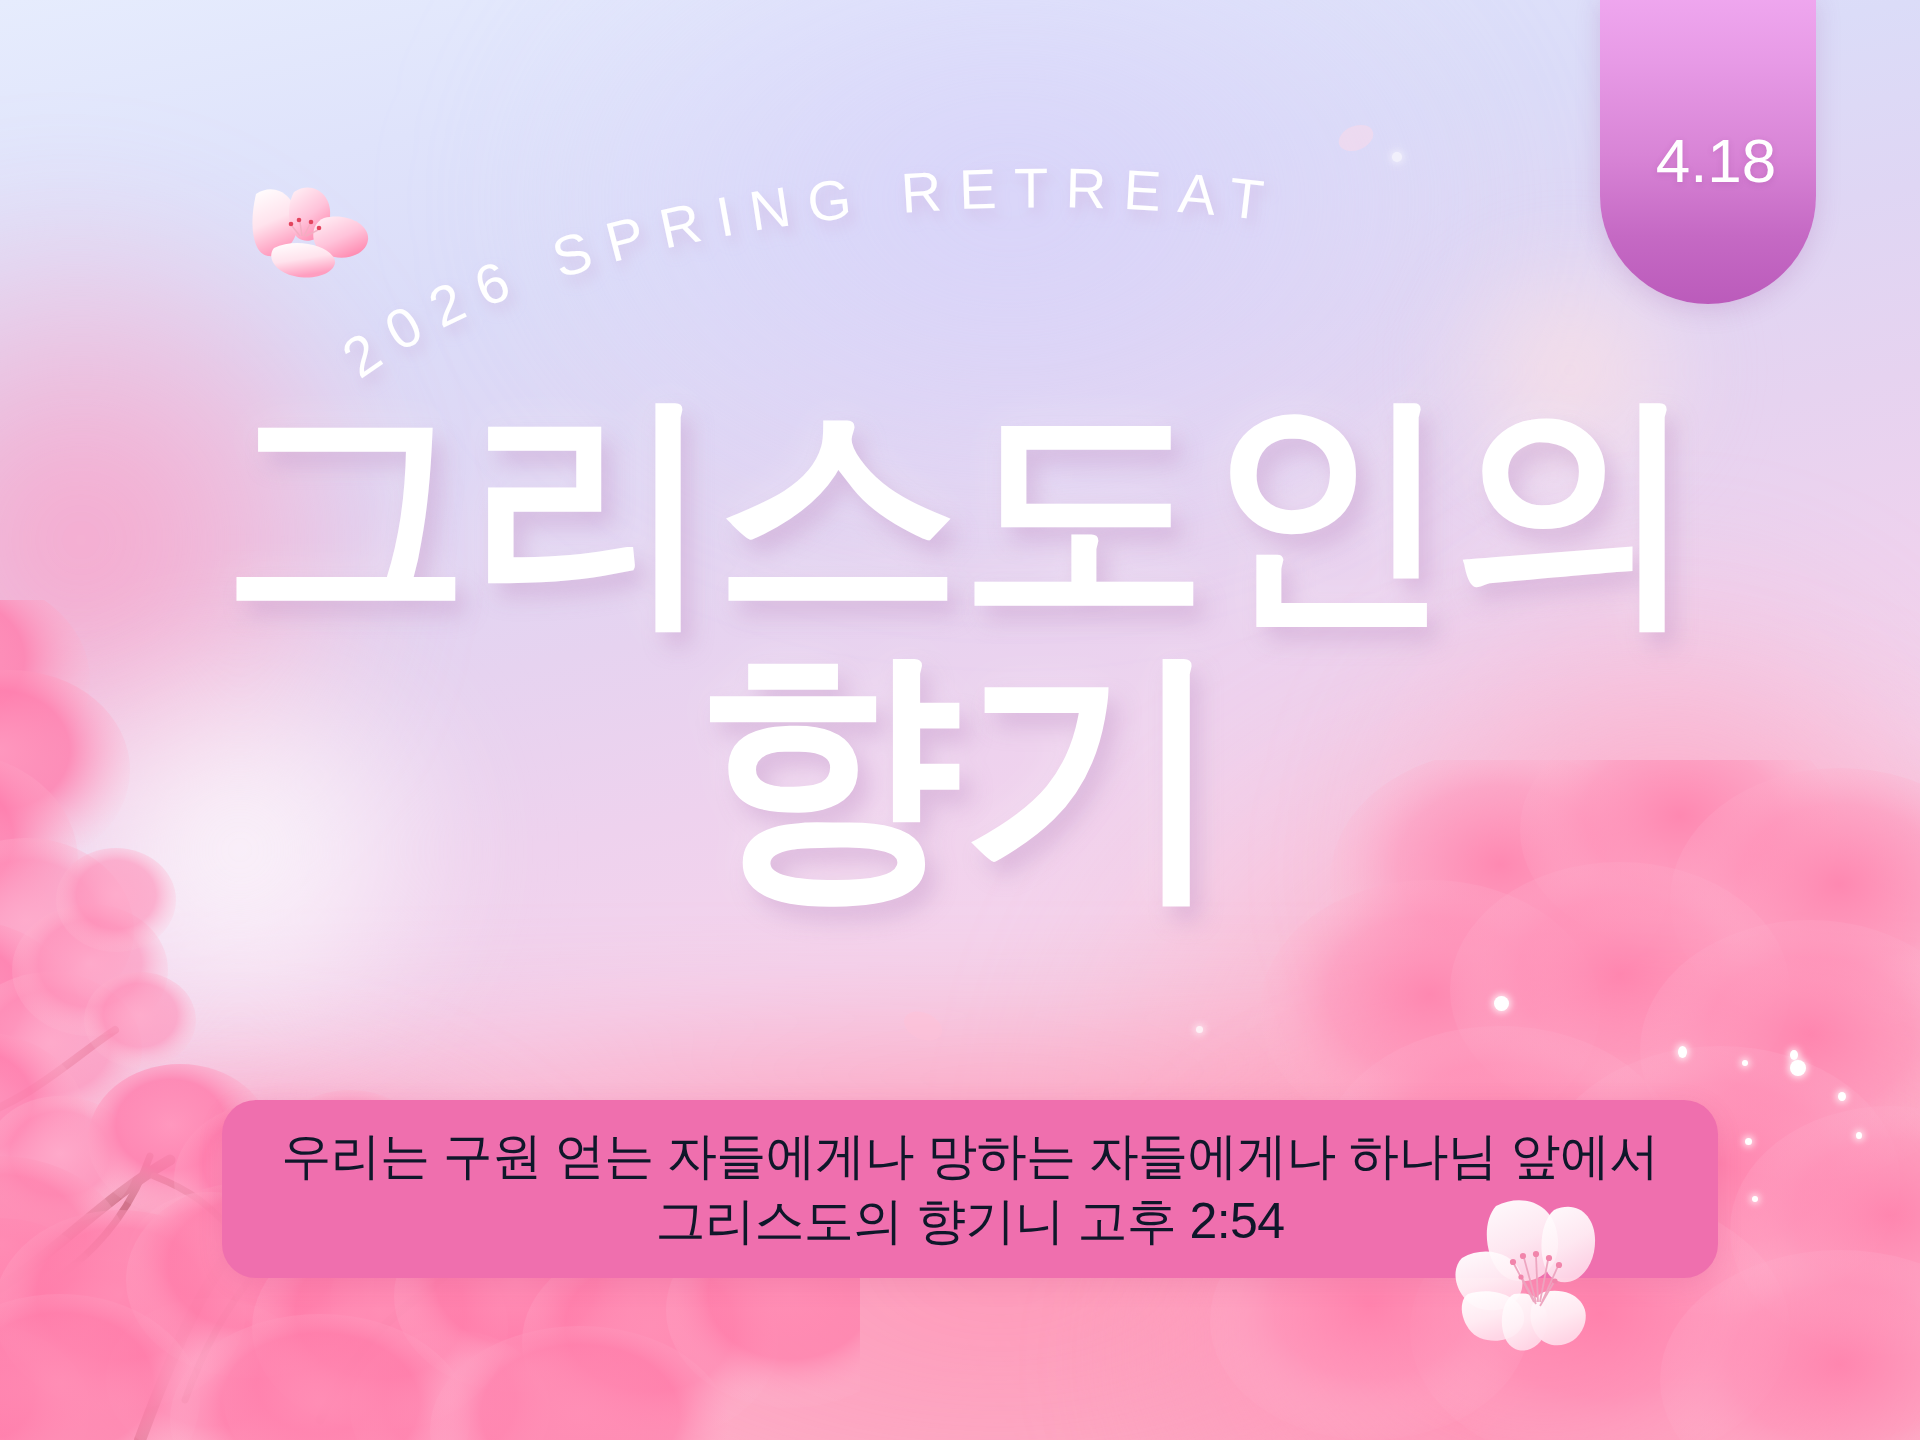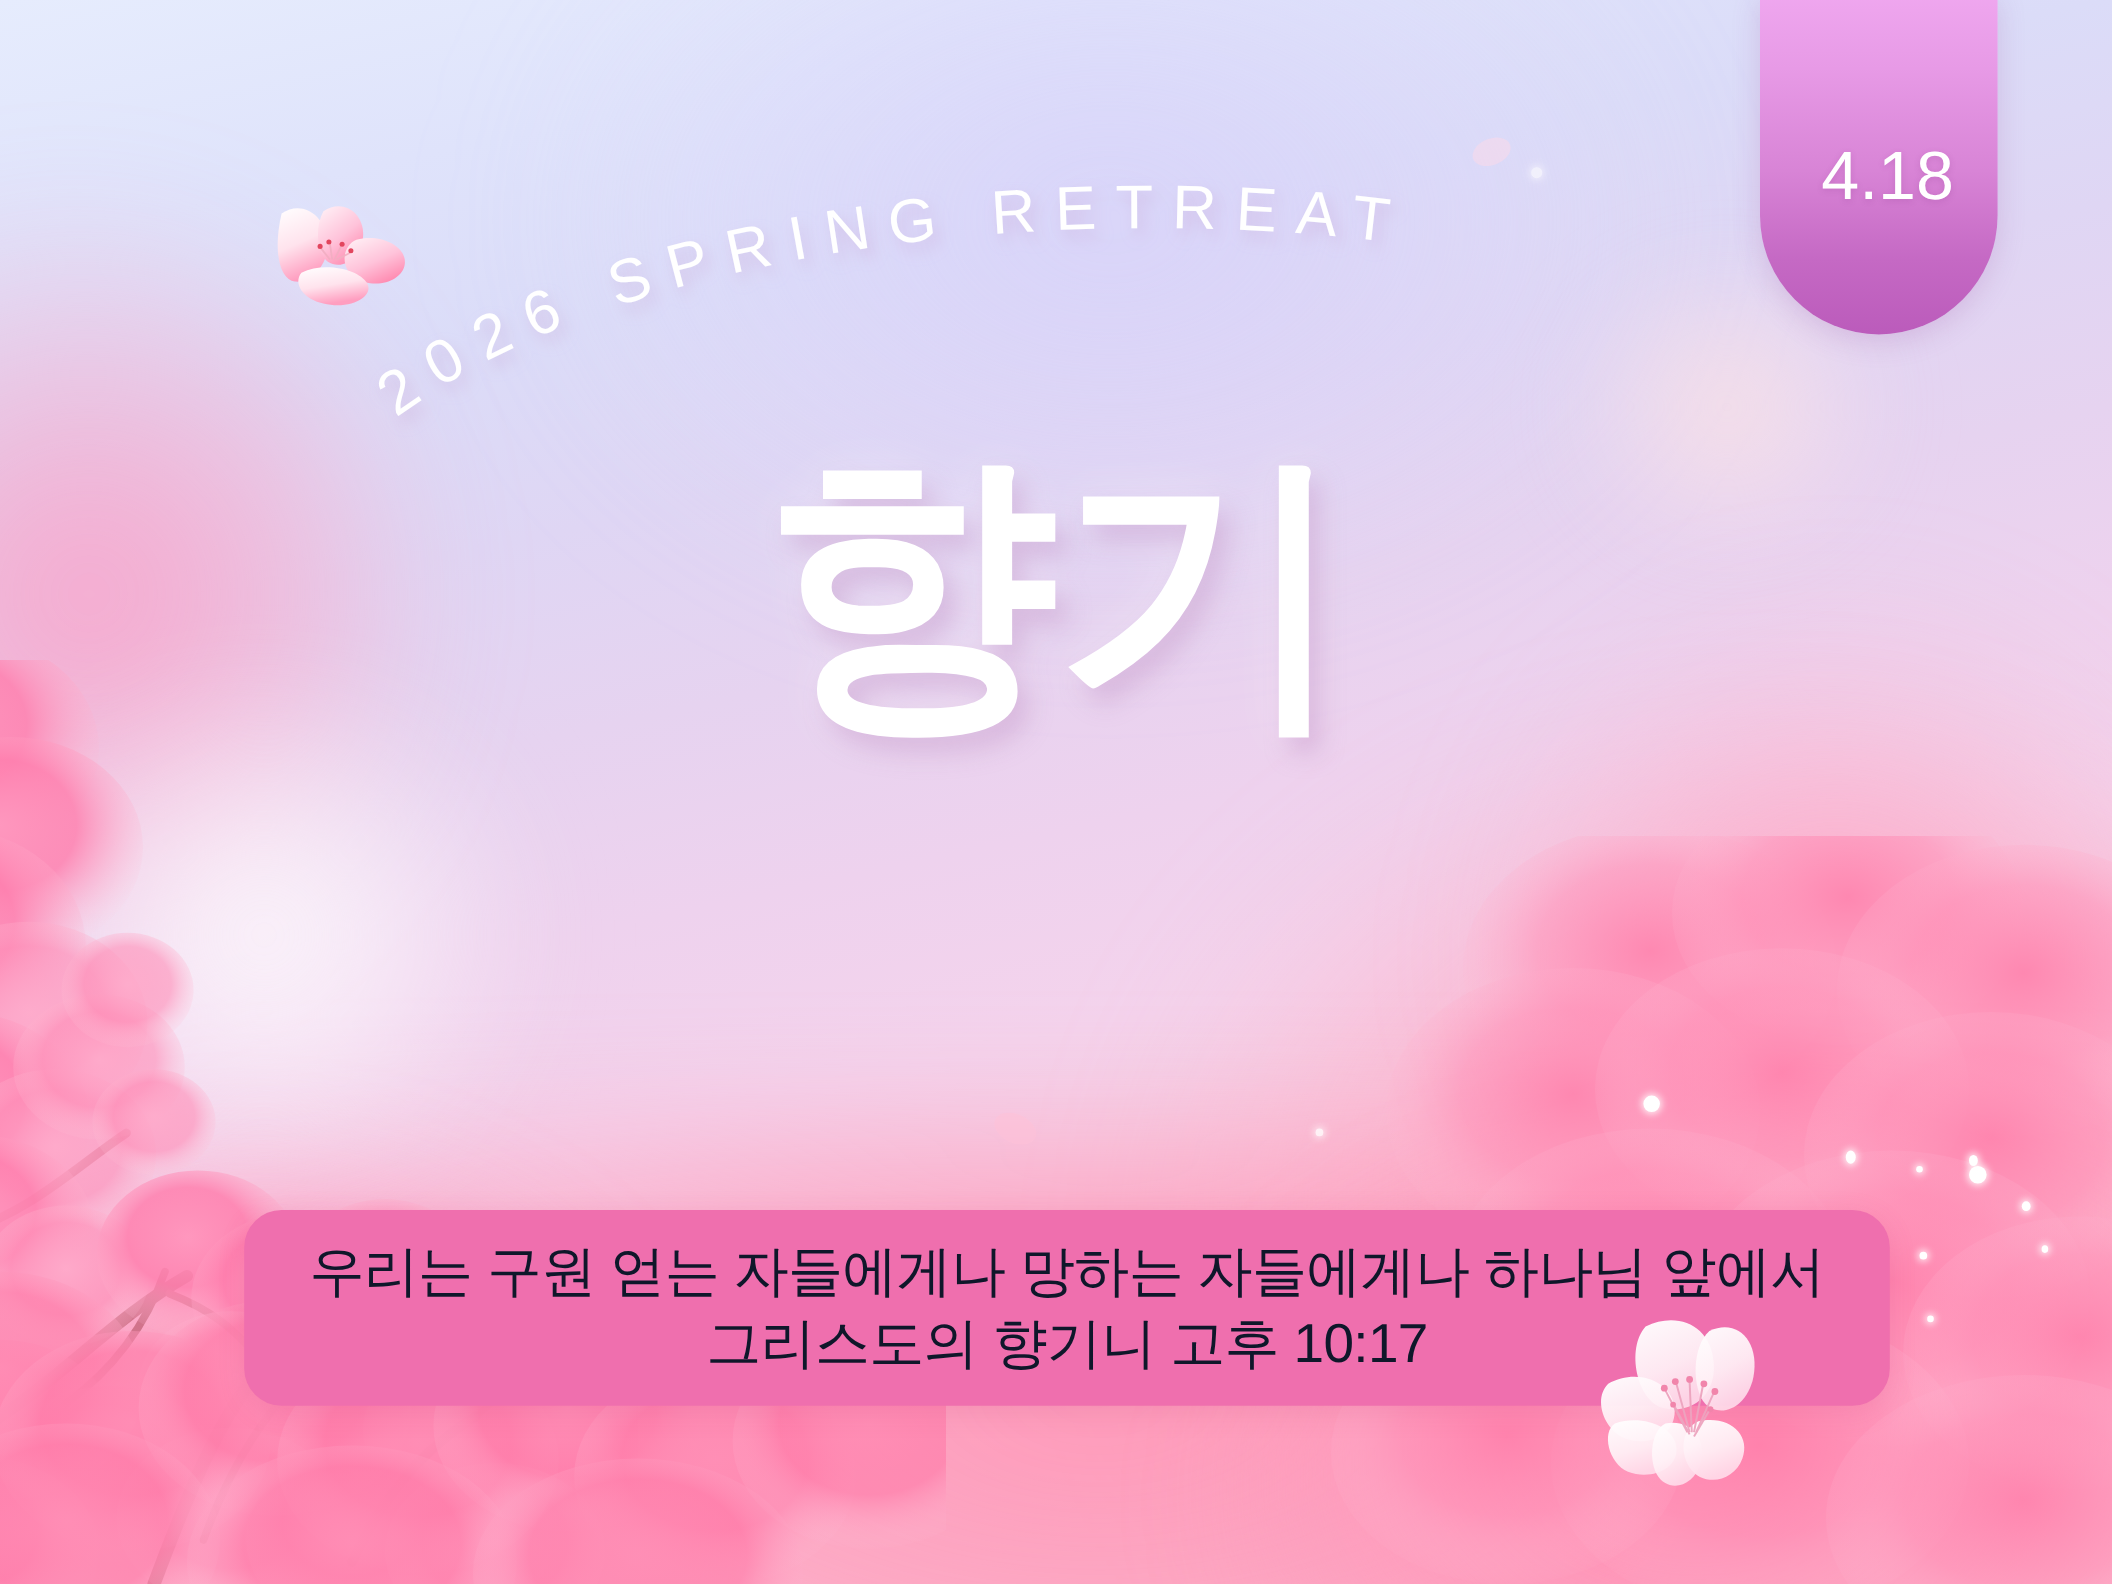--- a/index.html
+++ b/index.html
@@ -418,26 +418,27 @@
           <feDropShadow dx="5" dy="7" stdDeviation="7" flood-color="#c79ccd" flood-opacity=".42"></feDropShadow>
         </filter>
       </defs>
       <text class="arc-text" filter="url(#kickSh)">
         <textPath href="#kickerArc" startOffset="1%">2026 SPRING RETREAT</textPath>
       </text>
     </svg>
   </div>
 
   <div class="title-block">
+    <div class="title-line first">그리스도인의</div>
     <div class="title-line second">향기</div>
   </div>
 
   <div class="verse-banner">
     <div class="verse-line">우리는 구원 얻는 자들에게나 망하는 자들에게나 하나님 앞에서</div>
-    <div class="verse-line">그리스도의 향기니 고후 10:17</div>
+    <div class="verse-line">그리스도의 향기니 고후 2:54</div>
   </div>
 
   <div class="banner-flower">
     <svg viewBox="0 0 200 180" xmlns="http://www.w3.org/2000/svg">
       <defs>
         <linearGradient id="bfg" x1="0" y1="0" x2="0.4" y2="1">
           <stop offset="0%" stop-color="#ffffff" stop-opacity=".97"></stop>
           <stop offset="60%" stop-color="#fff2f7" stop-opacity=".92"></stop>
           <stop offset="100%" stop-color="#ffdfec" stop-opacity=".88"></stop>
         </linearGradient>

